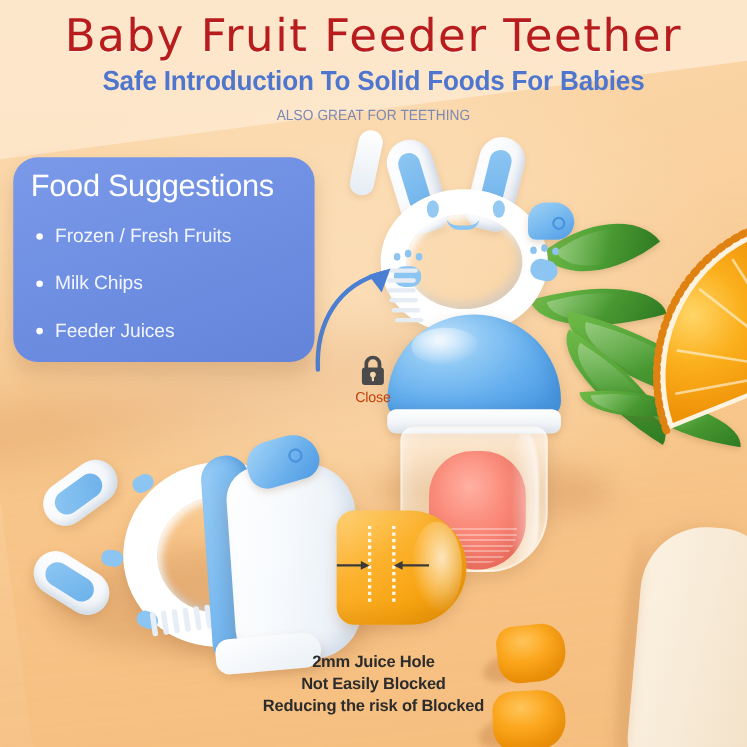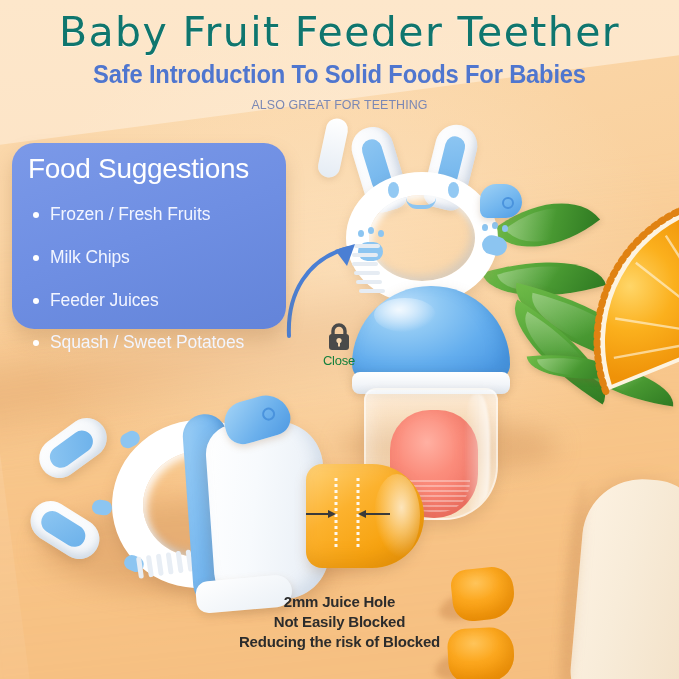--- a/index.html
+++ b/index.html
@@ -52,21 +52,21 @@
     border-radius:50%;
     background:linear-gradient(90deg,rgba(196,136,82,.35),rgba(196,136,82,0));
     filter:blur(5px);
   }
 
   
   .title {
     position:absolute; left:0; right:0; top:8px;
     text-align:center;
     font-size:41px; font-weight:400; letter-spacing:1.4px;
-    color:#0f766e;
+    color:#b91c1c;
     font-family:"DejaVu Sans", sans-serif;
     text-shadow:0 1px 0 rgba(255,255,255,.55);
   }
   .subtitle {
     position:absolute; left:0; right:0; top:60px;
     text-align:center;
     font-size:25px; font-weight:bold; letter-spacing:-.2px;
     color:#4f76cf;
     font-family:"Liberation Sans", sans-serif;
     transform:scaleX(.95);
@@ -106,21 +106,21 @@
   }
 
   
   .arrow-svg { position:absolute; left:283px; top:236px; }
   .lock-callout {
     position:absolute; left:310px; top:322px; width:58px;
     text-align:center;
   }
   .lock-callout svg { display:block; margin:0 auto; }
   .lock-label {
-    font-size:13px; color:#15803d; font-weight:400;
+    font-size:13px; color:#c2410c; font-weight:400;
     margin-top:1px; letter-spacing:-.2px;
   }
 
   
   #feeder-main { position:absolute; left:330px; top:126px; width:220px; height:330px; }
 
   .ear {
     position:absolute; width:42px; height:86px;
     background:linear-gradient(105deg,#ffffff 0%,#f6f8fb 55%,#e2e8f1 100%);
     border-radius:22px 22px 16px 16px;
@@ -493,21 +493,20 @@
   <div class="title">Baby Fruit Feeder Teether</div>
   <div class="subtitle">Safe Introduction To Solid Foods For Babies</div>
   <div class="eyebrow">ALSO GREAT FOR TEETHING</div>
 
   <div class="panel">
     <div class="panel-title">Food Suggestions</div>
     <ul>
       <li>Frozen / Fresh Fruits</li>
       <li>Milk Chips</li>
       <li>Feeder Juices</li>
-      <li>Squash / Sweet Potatoes</li>
     </ul>
   </div>
 
   <div class="mm-caption">
     <div>2mm Juice Hole</div>
     <div>Not Easily Blocked</div>
     <div>Reducing the risk of Blocked</div>
   </div>
 
 </div>

